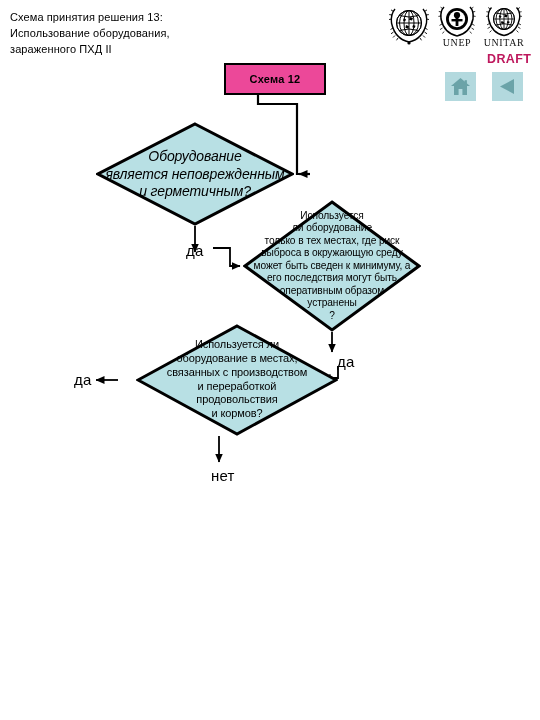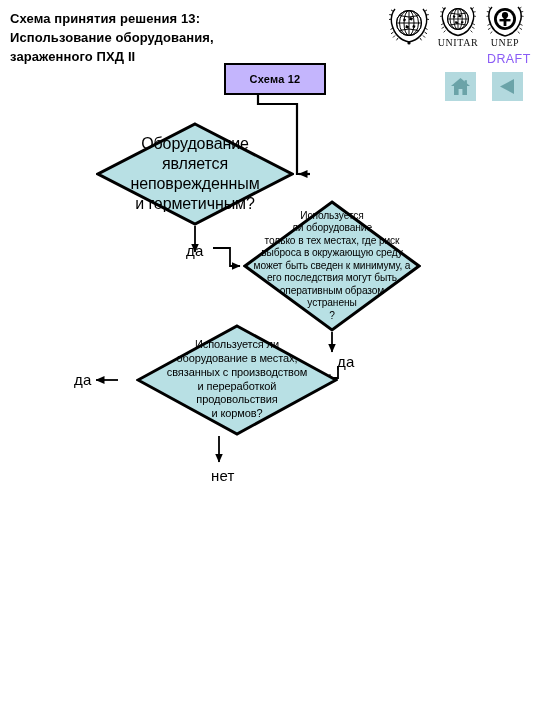--- a/index.html
+++ b/index.html
@@ -16,22 +16,22 @@
     font-family: "Liberation Sans", "DejaVu Sans", sans-serif;
     color: #000000;
   }
 
   
   #page-title {
     position: absolute;
     left: 10px;
     top: 10px;
     width: 350px;
-    font-size: 13px;
-    font-weight: bold;
+    font-size: 11px;
+    font-weight: normal;
     line-height: 1.45;
     letter-spacing: 0.1px;
     white-space: pre-line;
   }
 
   
   #logo-bar {
     position: absolute;
     left: 386px;
     top: 4px;
@@ -54,22 +54,22 @@
     margin-top: -1px;
     color: #111;
   }
 
   
   #draft-label {
     position: absolute;
     left: 487px;
     top: 52px;
     font-size: 12.5px;
-    font-weight: normal;
-    color: #8b5cf6;
+    font-weight: bold;
+    color: #be185d;
     letter-spacing: 0.4px;
     text-align: center;
   }
 
   
   .nav-btn {
     position: absolute;
     width: 31px;
     height: 29px;
     background: #b3d9de;
@@ -90,21 +90,21 @@
     height: 720px;
   }
 
   
   #box-scheme12 {
     position: absolute;
     left: 224px;
     top: 63px;
     width: 102px;
     height: 32px;
-    background: #c4b5fd;
+    background: #ec4899;
     border: 2px solid #000000;
     box-sizing: border-box;
     display: flex;
     align-items: center;
     justify-content: center;
     font-size: 11px;
     font-weight: bold;
     letter-spacing: 0.2px;
   }
 
@@ -127,21 +127,21 @@
     width: 100%;
     text-align: center;
     font-size: 11px;
     line-height: 1.26;
     letter-spacing: -0.1px;
     white-space: pre-line;
     pointer-events: none;
   }
 
   #dia-1 { left: 96px;  top: 122px; width: 198px; height: 104px; }
-  #dia-1 .diamond-text { font-size: 16px; }
+  #dia-1 .diamond-text { font-size: 14px; font-style: italic; }
 
   #dia-2 { left: 243px; top: 200px; width: 178px; height: 132px; text-decoration: underline; }
   #dia-2 .diamond-text { font-size: 10.2px; line-height: 1.22; width: 186px; left: -4px; }
 
   #dia-3 { left: 136px; top: 324px; width: 202px; height: 112px; }
   #dia-3 .diamond-text { font-size: 11px; }
 
   
   .branch-label {
     position: absolute;
@@ -189,20 +189,41 @@
         <path d="M39 24 l2.5 1.5 M38.5 28 l2.5 1.8 M37 31.5 l2 2 M34 34 l1.5 2.3"></path>
         <path d="M6 15 l-3 .5 M6.2 11 l-3 -.4 M7.6 7.5 l-2.6 -1.6"></path>
         <path d="M40 15 l3 .5 M39.8 11 l3 -.4 M38.4 7.5 l2.6 -1.6"></path>
       </g>
       <circle cx="23" cy="39" r="1.6" fill="#000"></circle>
     </svg>
     <span class="logo-caption"></span>
   </div>
 
   <div class="logo-unit">
+    <svg width="42" height="34" viewBox="0 0 42 34">
+      <circle cx="21" cy="15" r="11" fill="#000"></circle>
+      <circle cx="21" cy="15" r="8.2" fill="#fff"></circle>
+      <circle cx="21" cy="11.2" r="3.1" fill="#000"></circle>
+      <rect x="19.6" y="12.5" width="2.8" height="9.5" fill="#000"></rect>
+      <rect x="15.5" y="15" width="11" height="2.4" fill="#000"></rect>
+      <g stroke="#000" fill="none" stroke-width="1.5">
+        <path d="M21 32 Q8 29 5 15 Q4 7 8 3"></path>
+        <path d="M21 32 Q34 29 37 15 Q38 7 34 3"></path>
+      </g>
+      <g stroke="#000" fill="none" stroke-width="0.8">
+        <path d="M6 20 l-2.5 1.4 M6.5 24 l-2.5 1.6 M8.3 27.5 l-2 1.9"></path>
+        <path d="M36 20 l2.5 1.4 M35.5 24 l2.5 1.6 M33.7 27.5 l2 1.9"></path>
+        <path d="M5.2 12 l-2.8 .4 M5.6 8 l-2.8 -.5 M7 4.8 l-2.4 -1.6"></path>
+        <path d="M36.8 12 l2.8 .4 M36.4 8 l2.8 -.5 M35 4.8 l2.4 -1.6"></path>
+      </g>
+    </svg>
+    <span class="logo-caption">UNEP</span>
+  </div>
+
+  <div class="logo-unit">
     <svg width="44" height="34" viewBox="0 0 44 34">
       <g stroke="#000" fill="none" stroke-width="0.9">
         <circle cx="22" cy="15" r="10.5" fill="#fff"></circle>
         <circle cx="22" cy="15" r="10.5"></circle>
         <ellipse cx="22" cy="15" rx="4.2" ry="10.5"></ellipse>
         <ellipse cx="22" cy="15" rx="8" ry="10.5"></ellipse>
         <line x1="11.5" y1="15" x2="32.5" y2="15"></line>
         <path d="M13.5 9 Q22 11.5 30.5 9"></path>
         <path d="M13.5 21 Q22 18.5 30.5 21"></path>
         <line x1="22" y1="4.5" x2="22" y2="25.5"></line>
@@ -220,41 +241,20 @@
       <g stroke="#000" fill="none" stroke-width="0.8">
         <path d="M7.5 19.5 l-2.4 1.3 M8 23 l-2.4 1.5 M9.5 26.5 l-1.9 1.8"></path>
         <path d="M36.5 19.5 l2.4 1.3 M36 23 l2.4 1.5 M34.5 26.5 l1.9 1.8"></path>
         <path d="M6.8 12 l-2.7 .4 M7.1 8.2 l-2.7 -.5 M8.4 5 l-2.3 -1.5"></path>
         <path d="M37.2 12 l2.7 .4 M36.9 8.2 l2.7 -.5 M35.6 5 l2.3 -1.5"></path>
       </g>
     </svg>
     <span class="logo-caption">UNITAR</span>
   </div>
 
-  <div class="logo-unit">
-    <svg width="42" height="34" viewBox="0 0 42 34">
-      <circle cx="21" cy="15" r="11" fill="#000"></circle>
-      <circle cx="21" cy="15" r="8.2" fill="#fff"></circle>
-      <circle cx="21" cy="11.2" r="3.1" fill="#000"></circle>
-      <rect x="19.6" y="12.5" width="2.8" height="9.5" fill="#000"></rect>
-      <rect x="15.5" y="15" width="11" height="2.4" fill="#000"></rect>
-      <g stroke="#000" fill="none" stroke-width="1.5">
-        <path d="M21 32 Q8 29 5 15 Q4 7 8 3"></path>
-        <path d="M21 32 Q34 29 37 15 Q38 7 34 3"></path>
-      </g>
-      <g stroke="#000" fill="none" stroke-width="0.8">
-        <path d="M6 20 l-2.5 1.4 M6.5 24 l-2.5 1.6 M8.3 27.5 l-2 1.9"></path>
-        <path d="M36 20 l2.5 1.4 M35.5 24 l2.5 1.6 M33.7 27.5 l2 1.9"></path>
-        <path d="M5.2 12 l-2.8 .4 M5.6 8 l-2.8 -.5 M7 4.8 l-2.4 -1.6"></path>
-        <path d="M36.8 12 l2.8 .4 M36.4 8 l2.8 -.5 M35 4.8 l2.4 -1.6"></path>
-      </g>
-    </svg>
-    <span class="logo-caption">UNEP</span>
-  </div>
-
 </div>
 
 <div id="draft-label">DRAFT</div>
 
 <div id="nav-home" class="nav-btn">
   <svg width="21" height="19" viewBox="0 0 21 19">
     <polygon points="10.5,1 20,9 1,9" fill="#6ba3a8"></polygon>
     <rect x="14.6" y="3.2" width="2.3" height="4" fill="#6ba3a8"></rect>
     <rect x="4" y="9" width="13" height="9" fill="#6ba3a8"></rect>
     <rect x="8.6" y="12" width="3.8" height="6" fill="#b3d9de"></rect>

